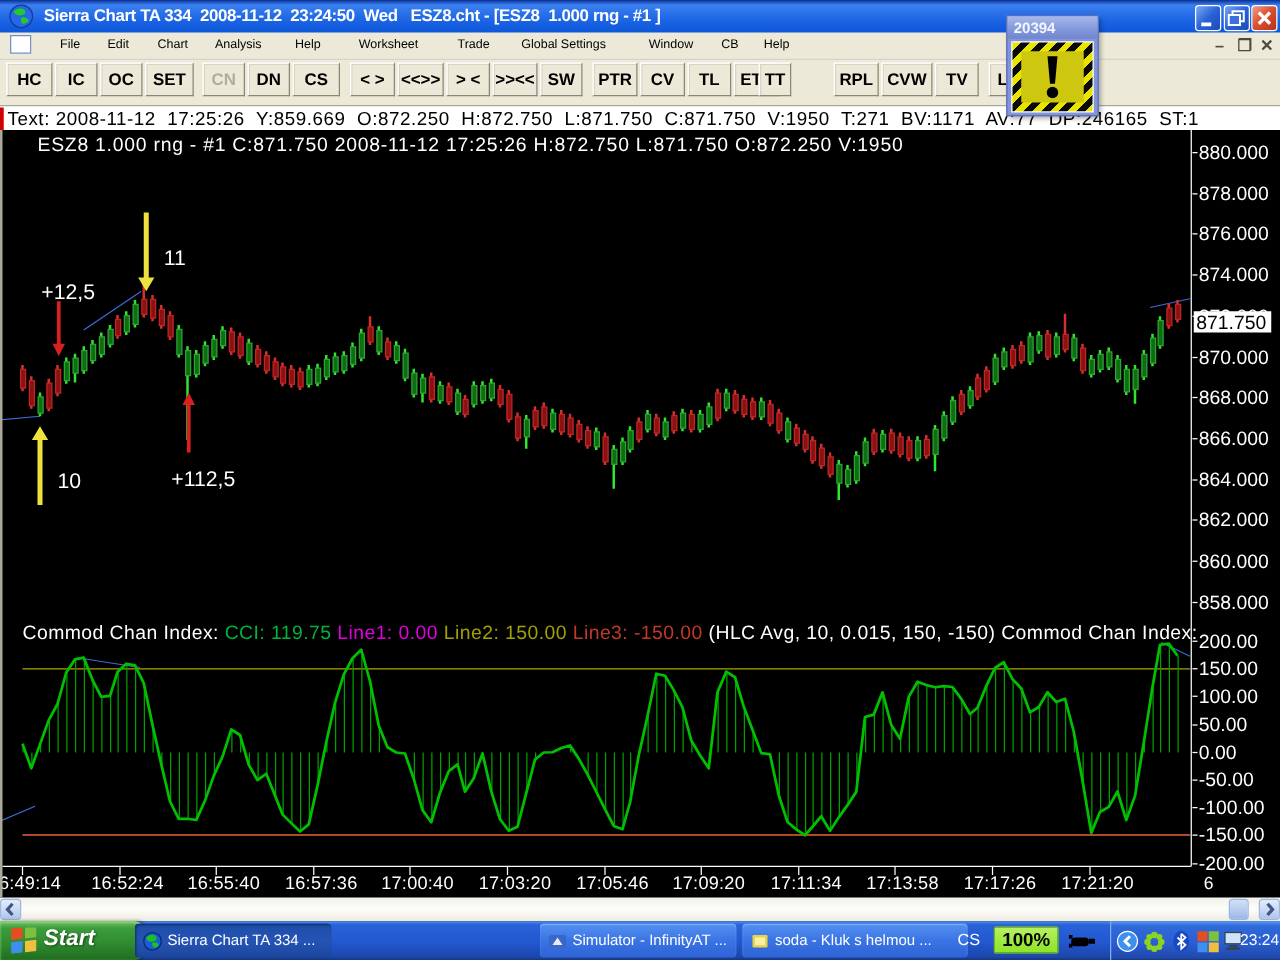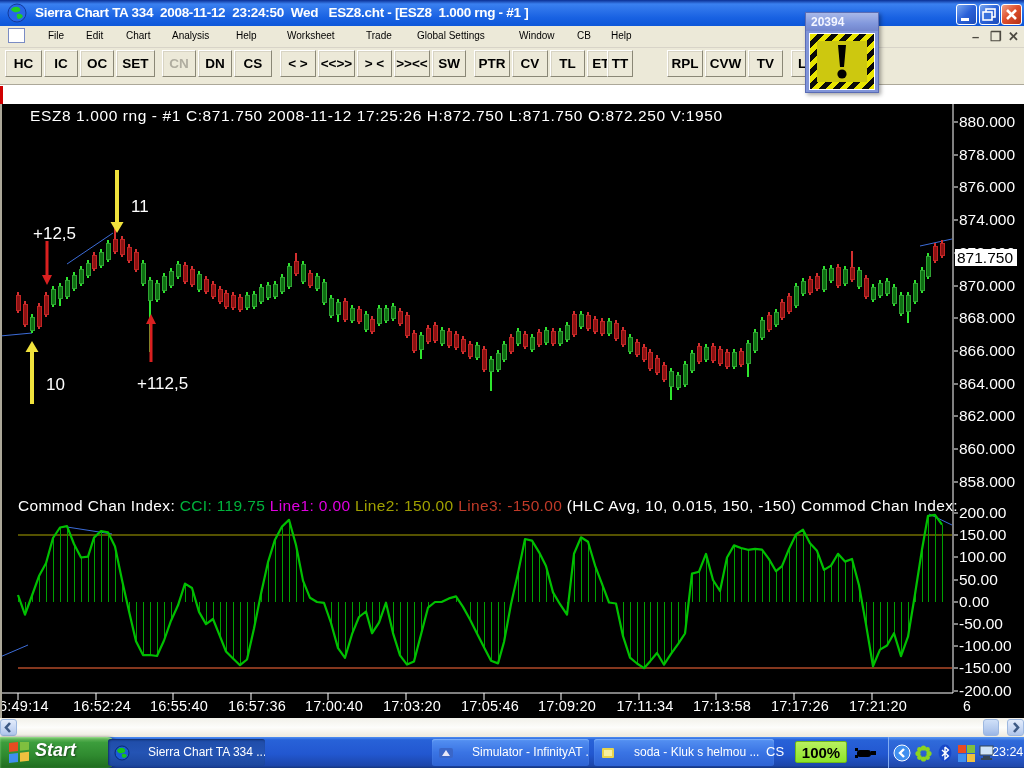--- a/index.html
+++ b/index.html
@@ -21,21 +21,21 @@
 .textbar .t { position:absolute; left:6px; top:2px; color:#000; font-size:15px; letter-spacing:0.45px; white-space:pre; }
 .scrollrow { position:absolute; left:0; top:718px; width:1024px; height:19px; background:linear-gradient(180deg,#f2f1ea 0%,#fdfdfb 50%,#eeeade 100%); }
 .sbtn { position:absolute; top:1px; width:17px; height:17px; border-radius:3px; background:linear-gradient(180deg,#e3ecfb 0%,#c6d6f3 60%,#aec4ea 100%);
   border:1px solid #9db8e0; color:#3d5a86; font-size:11px; font-weight:bold; text-align:center; line-height:15px; }
 .taskbar { position:absolute; left:0; top:737px; width:1024px; height:31px;
   background:linear-gradient(180deg,#4f8ff2 0%,#2862d8 9%,#2257d0 55%,#1c46ab 92%,#15367e 100%); }
 .startbtn { position:absolute; left:0; top:0; width:116px; height:31px; border-radius:0 9px 9px 0;
   background:linear-gradient(180deg,#72bf65 0%,#3c9d3c 18%,#2f8a2f 60%,#1f6c1f 100%); box-shadow:inset 0 1px 2px #9ae08c, 1px 0 3px rgba(0,0,0,.4); }
 .startbtn .s { position:absolute; left:35px; top:3px; color:#fff; font-size:18px; font-weight:bold; font-style:italic; text-shadow:1px 1px 2px #1c4a1c; }
 .task { position:absolute; top:2px; height:27px; border-radius:3px; color:#fff; font-size:12px; line-height:27px;
-  background:linear-gradient(180deg,#5591f2 0%,#3a74e4 50%,#2e63d4 100%); box-shadow:inset 0 1px 1px #7fb0f8; padding-left:40px; white-space:nowrap; overflow:hidden; }
+  background:linear-gradient(180deg,#5591f2 0%,#3a74e4 50%,#2e63d4 100%); box-shadow:inset 0 1px 1px #7fb0f8; padding-left:26px; white-space:nowrap; overflow:hidden; }
 .task.active { background:linear-gradient(180deg,#1f4ca8 0%,#2454b4 50%,#1d479e 100%); box-shadow:inset 1px 1px 2px #122f66; }
 .popup { position:absolute; left:805px; top:12px; width:74px; height:81px; background:#8195d8; border:1px solid #5a6cb4; box-shadow:2px 2px 4px rgba(0,0,0,.35); }
 .popup .ptitle { position:absolute; left:0; top:0; width:100%; height:18px;
   background:linear-gradient(180deg,#a8b8e8 0%,#8197dc 60%,#7285cc 100%); color:#f4f6ff; font-size:12px; font-weight:bold; padding:2px 0 0 5px; }
 .hazard { position:absolute; left:3px; top:20px; width:66px; height:57px; background:#fff; padding:1px; }
 .hz { position:relative; width:64px; height:55px;
   background:repeating-linear-gradient(135deg,#e8e400 0 5px,#0a0a0a 5px 10px); }
 .hz .in { position:absolute; left:7px; top:7px; width:50px; height:41px; background:#cdc80f; }
 </style></head><body>
 <div class="titlebar">
@@ -95,20 +95,21 @@
  <div class="tbtn" style="left:550px;width:35px">TL</div>
  <div class="tbtn" style="left:587px;width:36px">ETL</div>
  <div class="tbtn" style="left:607px;width:26px">TT</div>
  <div class="tbtn" style="left:667px;width:36px">RPL</div>
  <div class="tbtn" style="left:705px;width:41px">CVW</div>
  <div class="tbtn" style="left:748px;width:35px">TV</div>
  <div class="tbtn" style="left:791px;width:36px;text-align:left;padding-left:6px">L</div>
 </div>
 <div class="textbar">
     <div class="red"></div>
+    <div class="t">Text: 2008-11-12  17:25:26  Y:859.669  O:872.250  H:872.750  L:871.750  C:871.750  V:1950  T:271  BV:1171  AV:77  DP:246165  ST:1</div>
   </div>
 <svg width="1024" height="614" viewBox="0 104 1024 614" font-family="Liberation Sans, sans-serif" style="position:absolute;left:0;top:104px">
 <rect x="0" y="104" width="1024" height="614" fill="#000"></rect>
 <text x="30" y="121" fill="#ffffff" font-size="15.5" letter-spacing="0.6">ESZ8  1.000 rng - #1  C:871.750  2008-11-12  17:25:26  H:872.750  L:871.750  O:872.250  V:1950</text>
 <line x1="0" y1="336" x2="32" y2="333" stroke="#3c6cd8" stroke-width="1"></line>
 <line x1="67" y1="264" x2="113" y2="233" stroke="#3c6cd8" stroke-width="1"></line>
 <line x1="920" y1="246" x2="952" y2="239" stroke="#3c6cd8" stroke-width="1"></line>
 <line x1="0" y1="657" x2="28" y2="645" stroke="#3c6cd8" stroke-width="1"></line>
 <line x1="67" y1="527" x2="112" y2="534" stroke="#3c6cd8" stroke-width="1"></line>
 <line x1="929" y1="514" x2="952" y2="525" stroke="#3c6cd8" stroke-width="1"></line>

